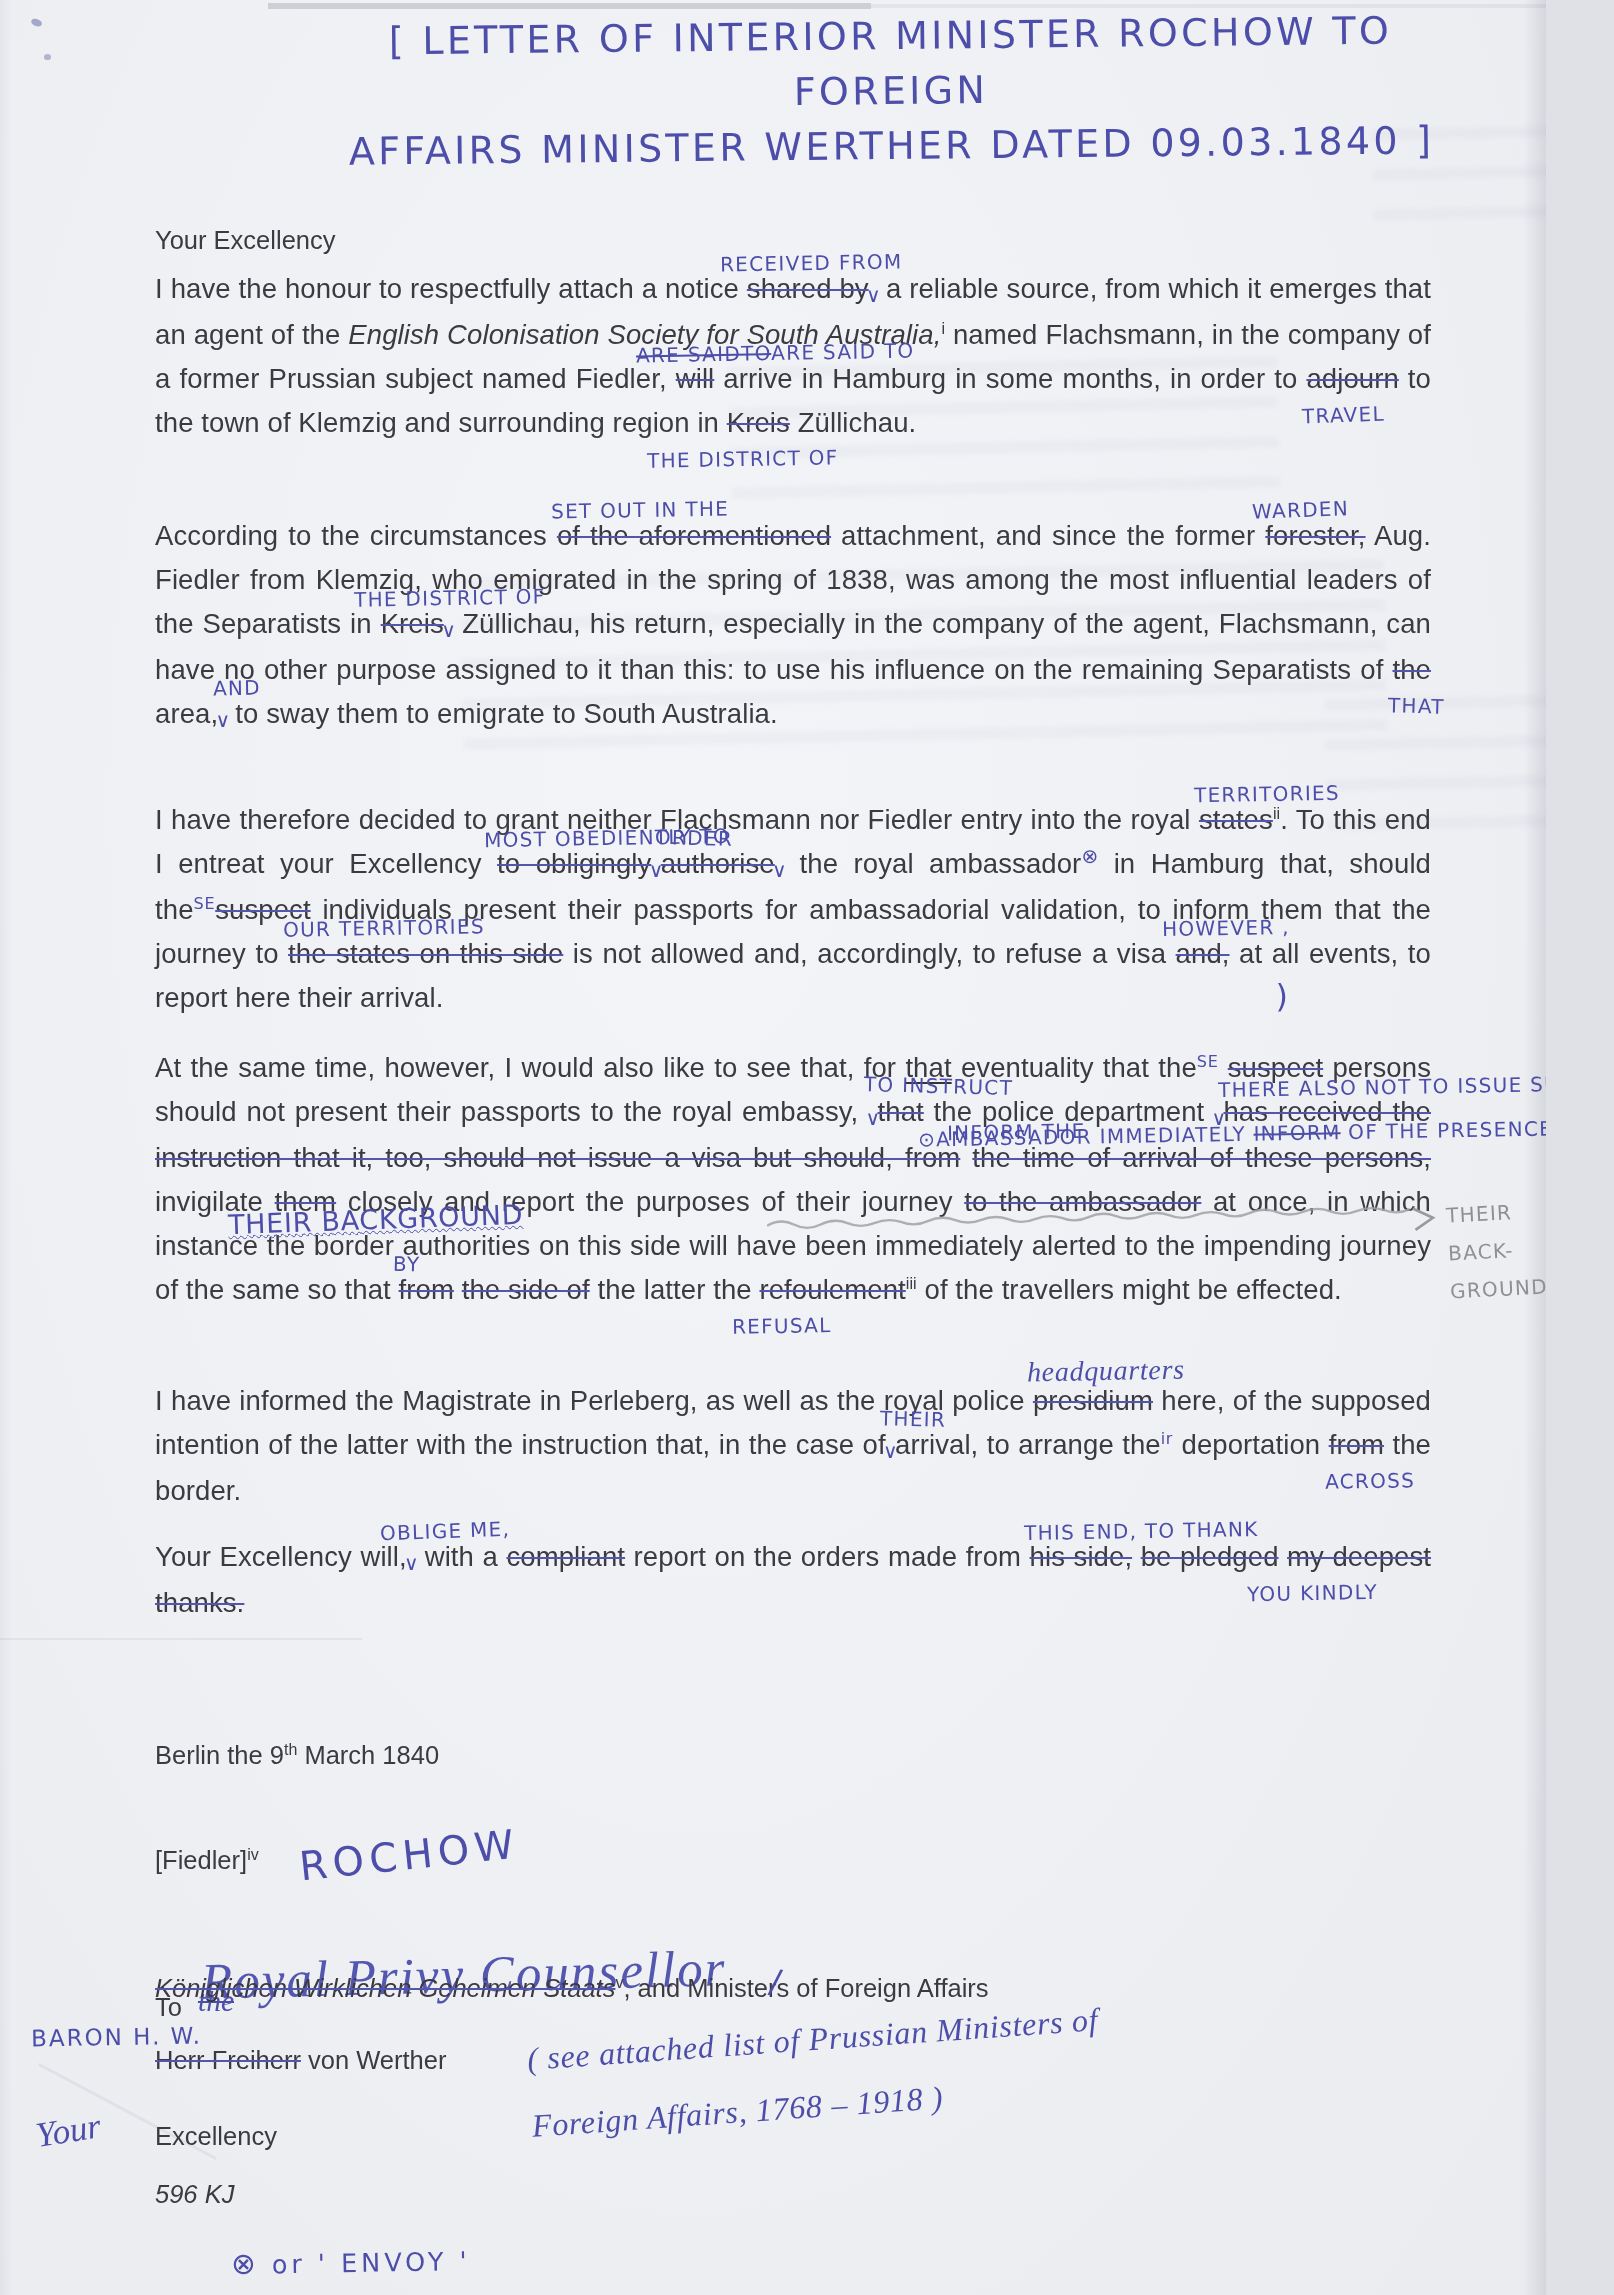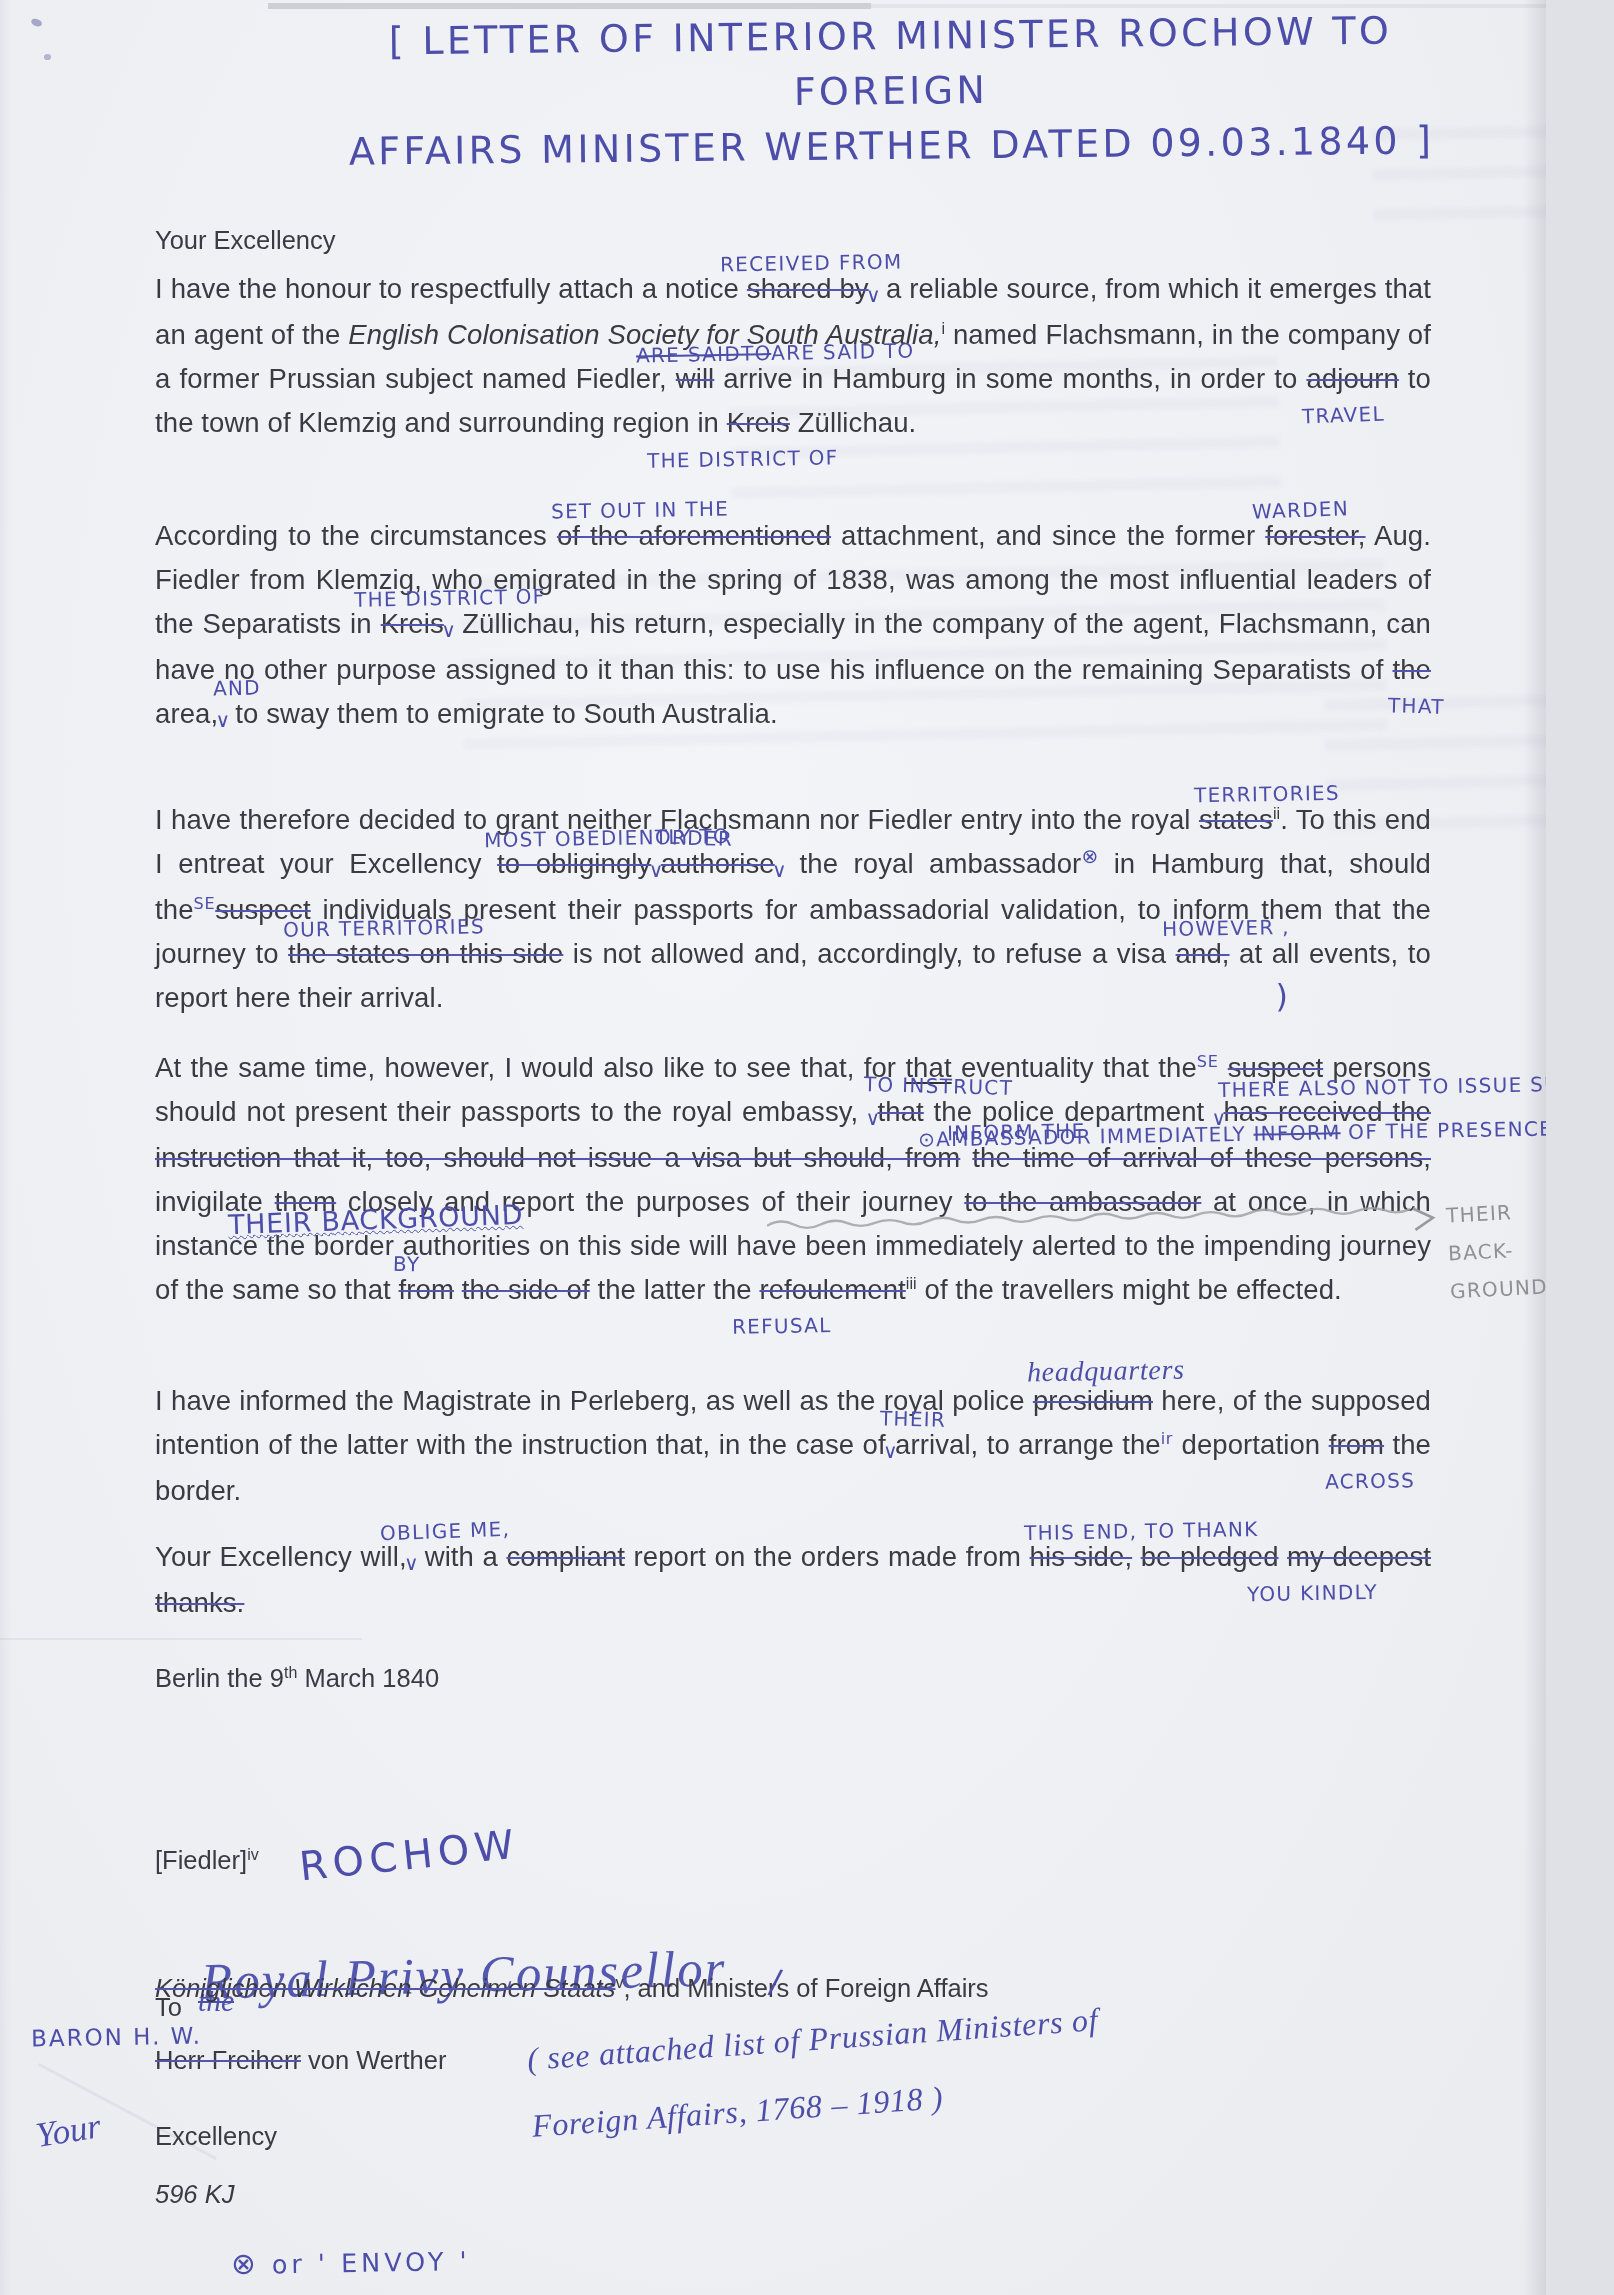--- a/index.html
+++ b/index.html
@@ -104,21 +104,21 @@
   <div class="pencil-note">
     <div>THEIR</div>
     <div>BACK-</div>
     <div>GROUND</div>
   </div>
 
   <div class="para typed" style="top:1379px;"><span>I have informed the Magistrate in Perleberg, as well as the royal police </span><span class="edit"><span class="del">presidium</span><span class="ann above hand-cursive rC" style="font-size:28px;top:-28px;">headquarters</span></span><span> here, of the supposed intention of the latter with the instruction that, in the case of</span><span class="edit"><span class="caret">∨</span><span class="ann above rB">THEIR</span></span><span>arrival, to arrange the</span><span class="hsup">ir</span><span> deportation </span><span class="edit"><span class="del">from</span><span class="ann below rC">ACROSS</span></span><span> the border.</span></div>
 
   <div class="para typed" style="top:1535px;"><span>Your Excellency will,</span><span class="edit"><span class="caret">∨</span><span class="ann above shl40 rA">OBLIGE ME,</span></span><span> with a </span><span class="edit"><span class="del">compliant</span></span><span> report on the orders made from </span><span class="edit"><span class="del">his side,</span><span class="ann above rC">THIS END, TO THANK</span></span><span> </span><span class="edit"><span class="del">be pledged</span></span><span> </span><span class="edit"><span class="del">my deepest thanks.</span><span class="ann below shl60 rC">YOU KINDLY</span></span></div>
 
-  <div class="line" style="top:1664px;"><span>Berlin the 9</span><span class="sup">th</span><span> March 1840</span></div>
+  <div class="line" style="top:1741px;"><span>Berlin the 9</span><span class="sup">th</span><span> March 1840</span></div>
 
   <div class="line" style="top:1832px;"><span>[Fiedler]</span><span class="sup">iv</span><span class="sig">ROCHOW</span></div>
 
   <div class="line" style="top:1990px;"><span>To</span><span class="tohand hstrike">the</span></div>
   <div class="privy">Royal Privy Counsellor</div>
   <div class="line" style="top:1974px;"><span class="it del">Königlichen Wirklichen Geheimen Staats</span><span class="sup">v</span><span>, and Minister</span><span class="edit"><span>s</span><span class="ann slashmark">/</span></span><span> of Foreign Affairs</span></div>
   <div class="baron">BARON  H. W.</div>
   <div class="line" style="top:2046px;"><span class="del">Herr Freiherr</span><span> von Werther</span></div>
   <div class="note">
     <div>( see attached list of Prussian Ministers of</div>

